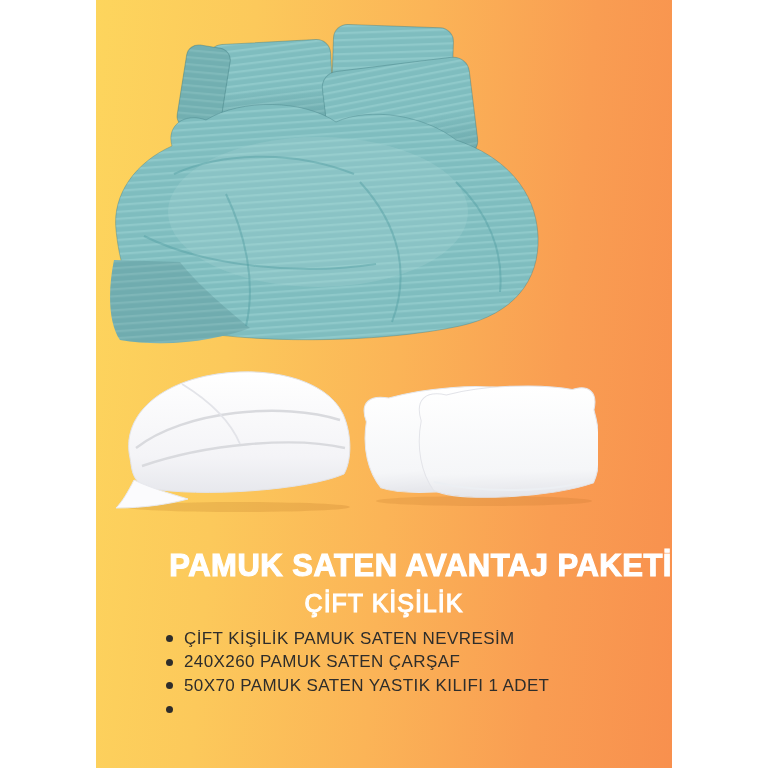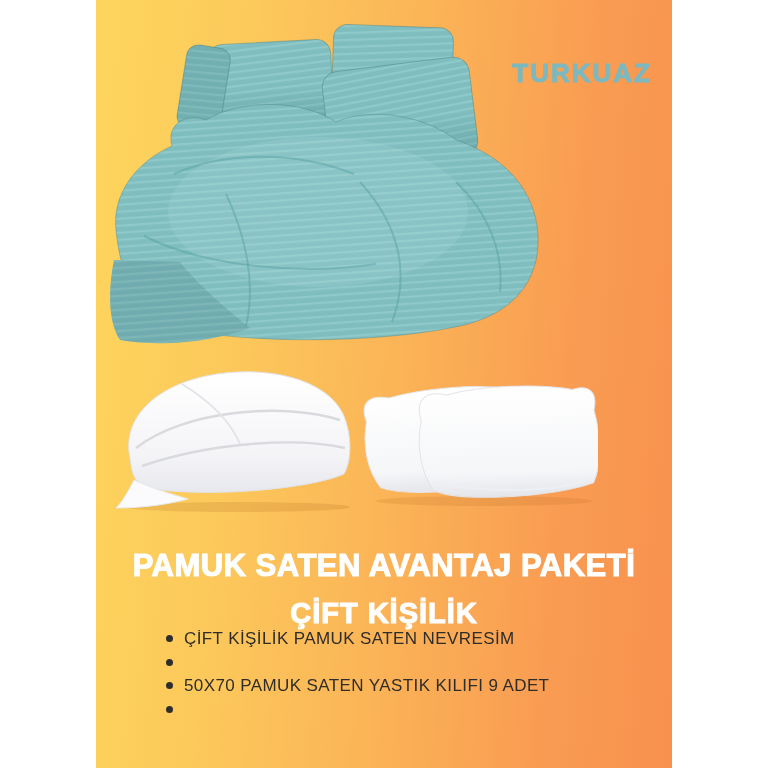--- a/index.html
+++ b/index.html
@@ -23,22 +23,22 @@
   }
   .art{position:absolute;}
   .art-bed{left:12px;top:22px;width:438px;height:324px;}
   .art-duvet{left:16px;top:360px;width:252px;height:154px;}
   .art-pillows{left:258px;top:382px;width:244px;height:126px;}
 
   .title-block{
     position:absolute;left:0;top:548px;width:576px;text-align:center;
     color:#ffffff;-webkit-text-stroke:1.1px #ffffff;
   }
-  .title-line1{font-size:31px;font-weight:bold;letter-spacing:.5px;line-height:36px;white-space:nowrap;}
-  .title-line2{font-size:29px;font-weight:bold;letter-spacing:1px;line-height:30px;margin-top:14px;}
+  .title-line1{font-size:31px;font-weight:bold;letter-spacing:.5px;line-height:36px;white-space:nowrap;text-align:right;}
+  .title-line2{font-size:25px;font-weight:normal;letter-spacing:1px;line-height:30px;margin-top:4px;}
 
   .pkg-list{
     position:absolute;left:70px;top:627px;margin:0;padding:0;list-style:none;
     color:#2e2d2b;font-size:17px;letter-spacing:.4px;
   }
   .pkg-list li{
     display:flex;align-items:center;gap:11px;height:23.5px;white-space:nowrap;
   }
   .dot{width:7px;height:7px;border-radius:50%;background:#2e2d2b;flex:0 0 auto;}
 </style>
@@ -92,21 +92,20 @@
 
       <g fill="none" stroke="#4f9aa0" stroke-opacity=".42" stroke-width="2">
         <path d="M66,152 C120,128 190,130 246,152"></path>
         <path d="M36,214 C96,244 190,254 268,242"></path>
         <path d="M252,160 C292,204 302,252 284,300"></path>
         <path d="M118,172 C138,214 148,262 138,304"></path>
         <path d="M348,160 C380,190 396,230 392,270"></path>
       </g>
     </svg>
 
-    <div class="brand">TURKUAZ</div>
 
     <svg class="art art-duvet" viewBox="0 0 252 154" aria-label="white folded duvet">
       <defs>
         <linearGradient id="dvg" x1="0" y1="0" x2="0" y2="1">
           <stop offset="0%" stop-color="#ffffff"></stop>
           <stop offset="70%" stop-color="#f4f4f7"></stop>
           <stop offset="100%" stop-color="#e7e8ed"></stop>
         </linearGradient>
       </defs>
       <ellipse cx="126" cy="147" rx="112" ry="5" fill="rgba(160,90,20,.16)"></ellipse>
@@ -141,24 +140,25 @@
       <div class="title-line2">ÇİFT KİŞİLİK</div>
     </div>
 
     <ul class="pkg-list">
       <li>
         <span class="dot"></span>
         <span>ÇİFT KİŞİLİK PAMUK SATEN NEVRESİM</span>
       </li>
       <li>
         <span class="dot"></span>
+        <span>240X260 PAMUK SATEN ÇARŞAF</span>
       </li>
       <li>
         <span class="dot"></span>
-        <span>50X70 PAMUK SATEN YASTIK KILIFI 9 ADET</span>
+        <span>50X70 PAMUK SATEN YASTIK KILIFI 1 ADET</span>
       </li>
       <li>
         <span class="dot"></span>
       </li>
     </ul>
 
   </div>
 </div>
 
 </body></html>

